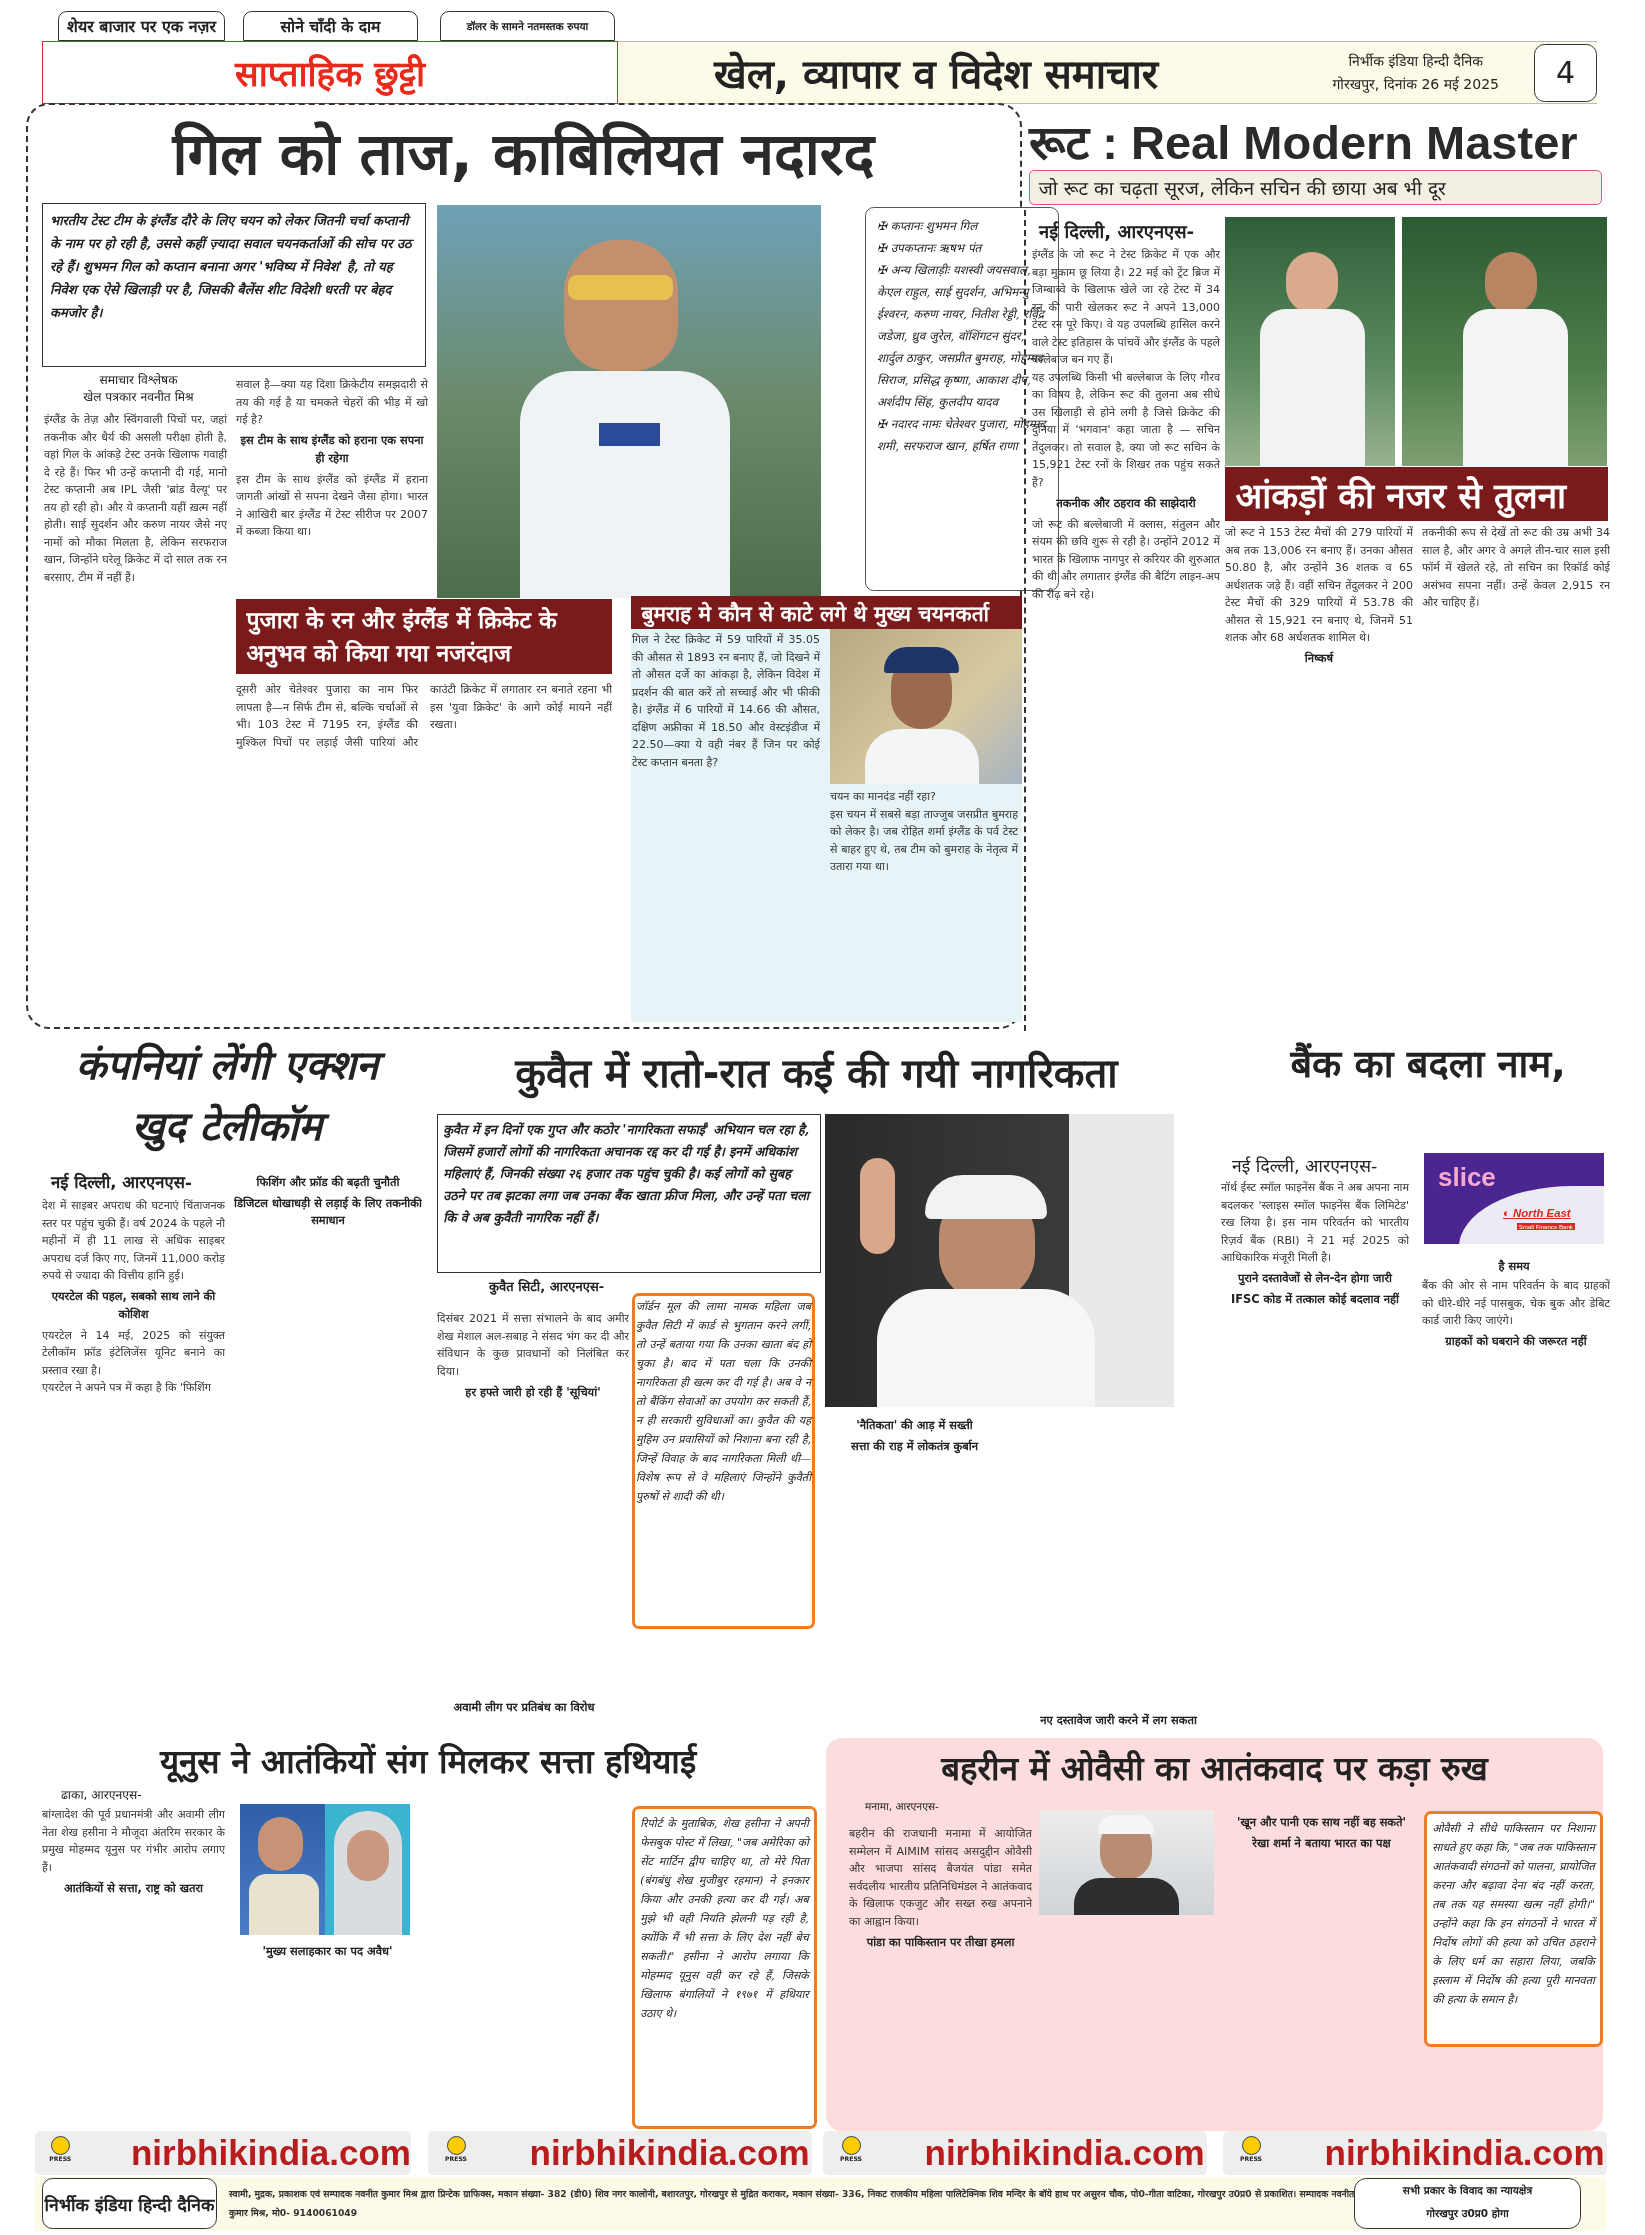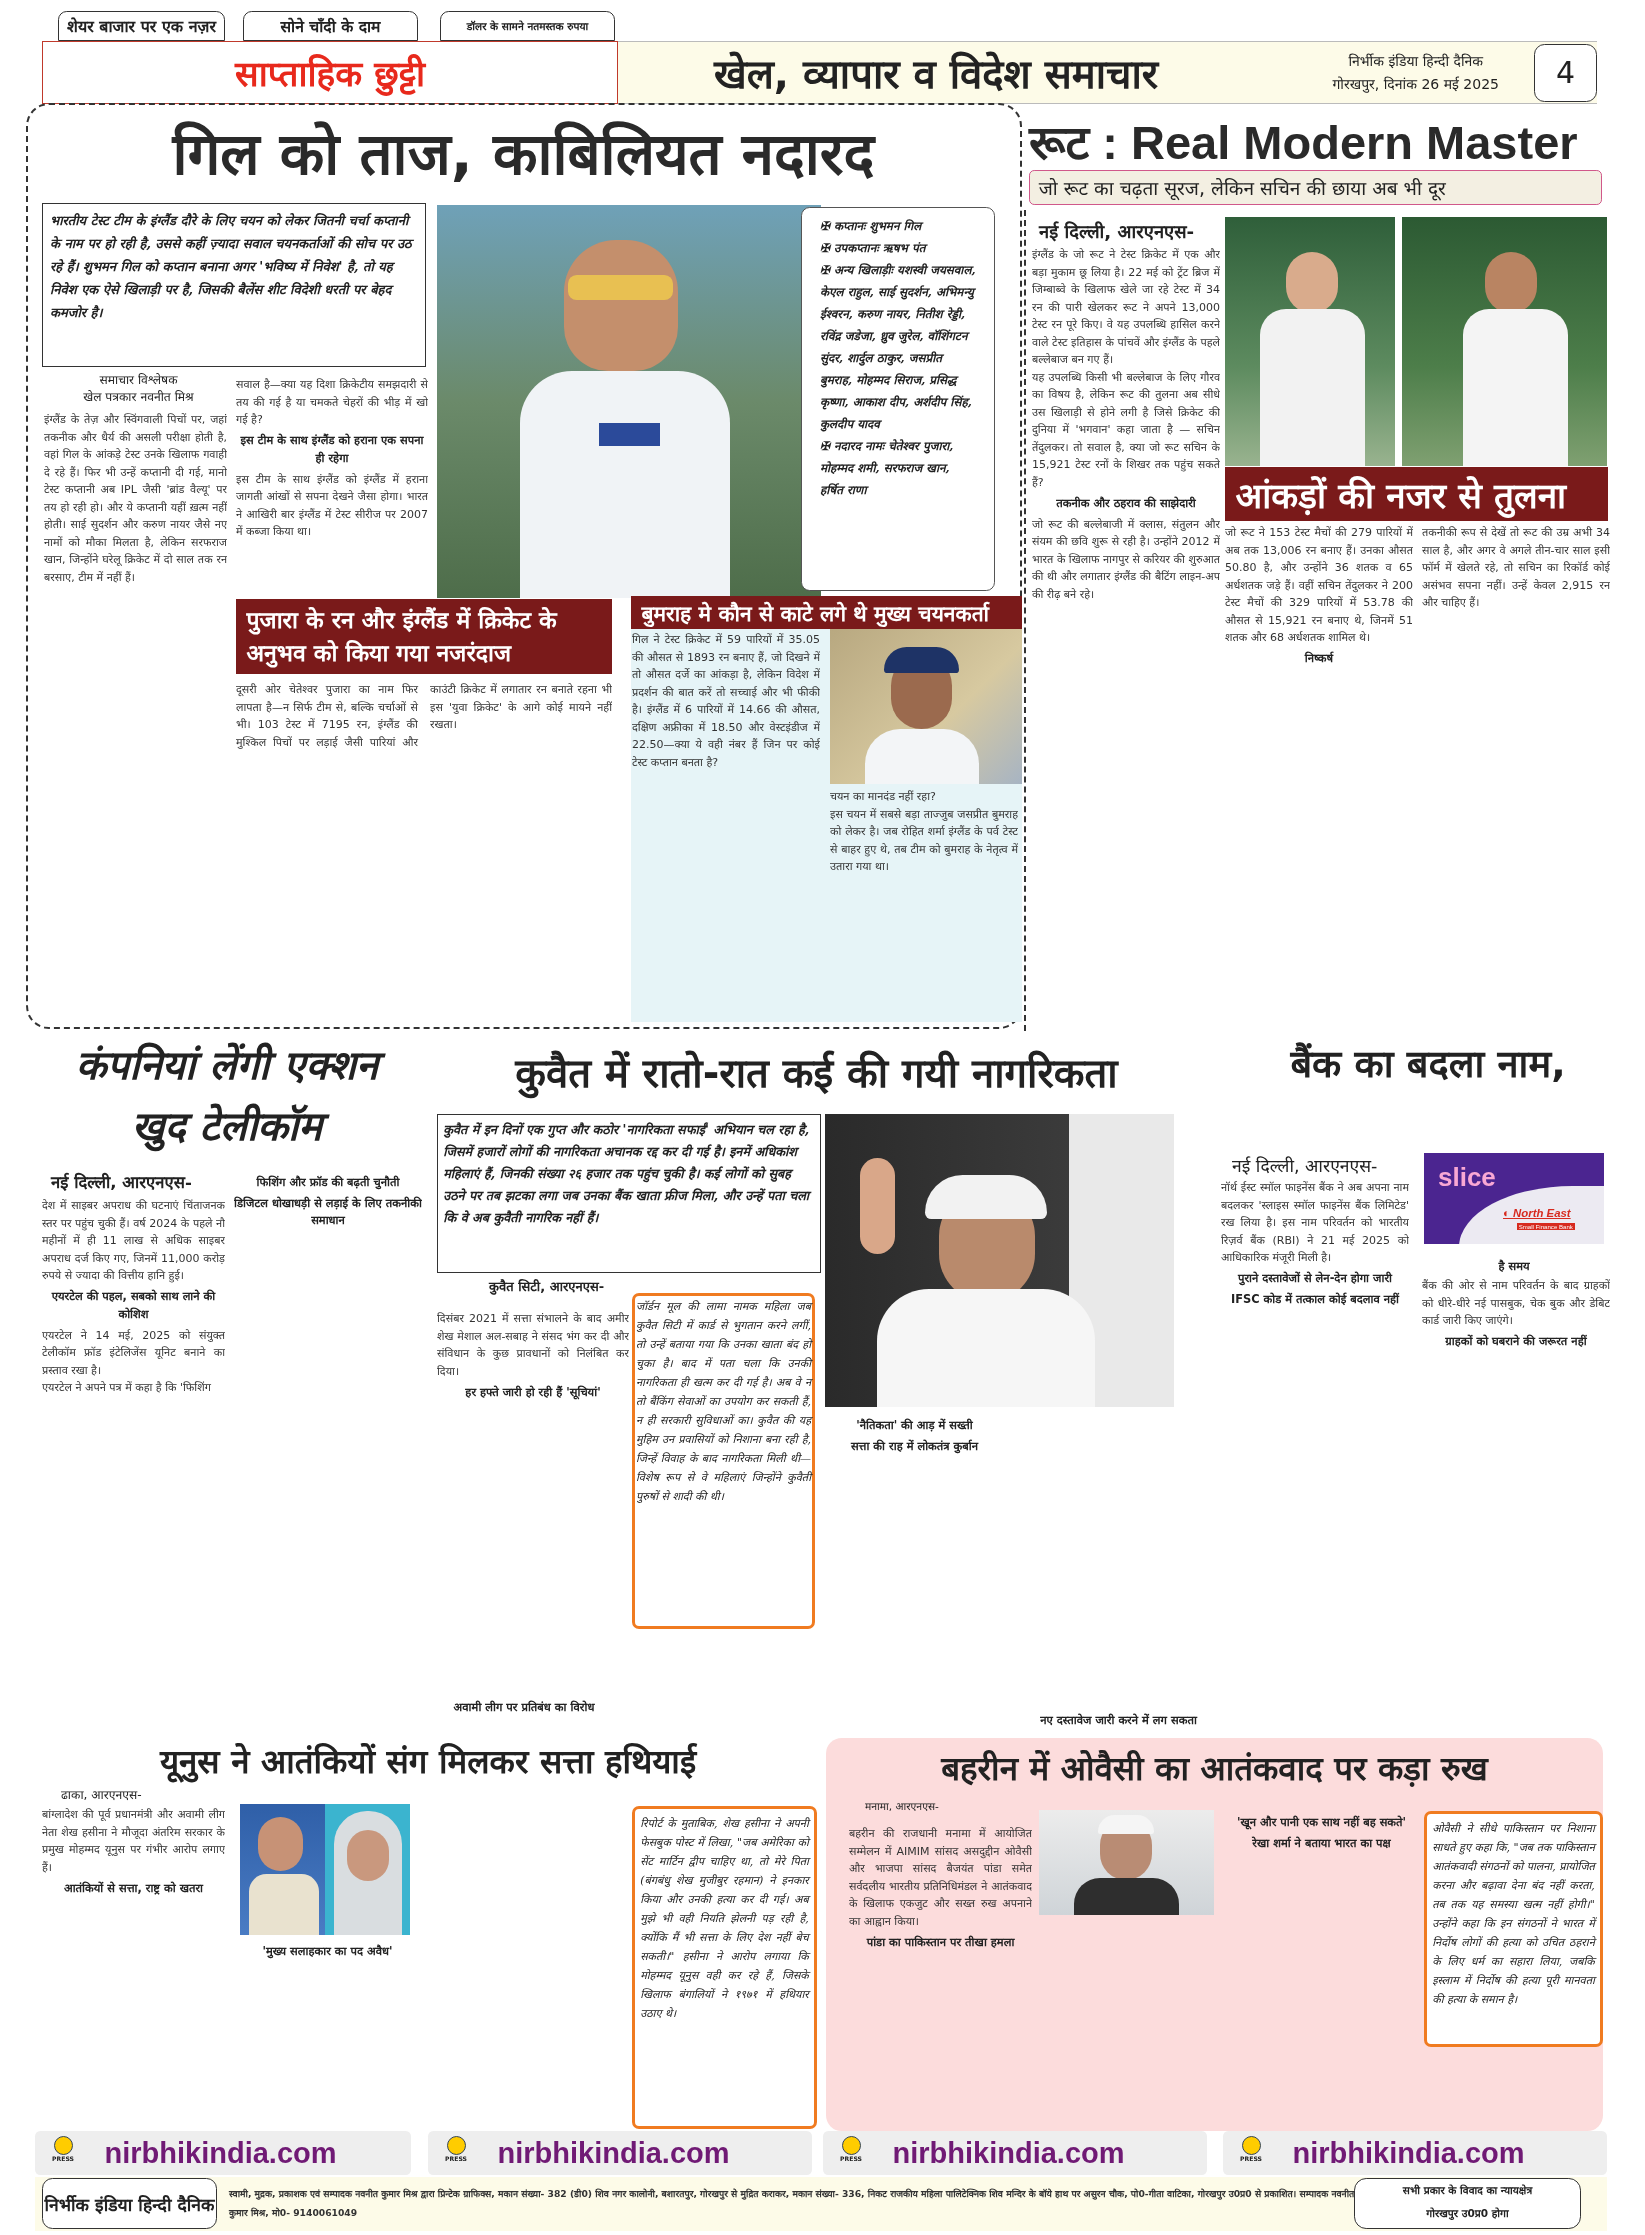--- a/index.html
+++ b/index.html
@@ -12,21 +12,21 @@
 .mh-title{font-size:40px;font-weight:bold;color:#222;flex:1}
 .mh-info{font-size:14px;text-align:center;line-height:23px;margin-right:35px}
 .mh-page{width:63px;height:58px;border:1.3px solid #333;border-radius:10.5px;display:flex;align-items:center;justify-content:center;font-size:30px;background:#fff}
 .body-text{font-size:11px;line-height:17.5px;text-align:justify;color:#333}
 .ital{font-style:italic;font-family:"DejaVu Serif",serif}
 .hbar{background:#7a1a1a;color:#fff;font-weight:bold;display:flex;align-items:center;padding-left:10.5px}
 .photo{position:absolute;overflow:hidden}
 .dashed-v{position:absolute;border-left:2.6px dashed #333}
 .orange-box{position:absolute;border:3.5px solid #f07b20;border-radius:7px;padding:8.7px;font-style:italic;font-family:"DejaVu Serif",serif;font-size:12.2px;line-height:22px;background:#fff;text-align:justify}
 .footer-strip{position:absolute;top:2131px;height:44px;background:#eee;display:flex;align-items:center;border-radius:5.2px}
-.footer-strip .url{font-size:29px;font-weight:bold;color:#701a75;margin-left:24px;font-family:"Liberation Sans",sans-serif}
+.footer-strip .url{font-size:35px;font-weight:bold;color:#b91c1c;margin-left:56px;font-family:"Liberation Sans",sans-serif}
 .press{width:35px;height:35px;margin-left:10.5px;display:flex;flex-direction:column;align-items:center;font-size:6.1px;font-weight:bold}
 .press .circ{width:19px;height:19px;border-radius:50%;border:1.7px solid #345;background:#fc0}
 .col-h{font-weight:bold;text-align:center;font-size:11.4px;color:#222;margin:3.5px 0}
 </style>
 </head>
 <body>
 
 <div class="tab" style="left:58px;width:167px;font-size:16px">शेयर बाजार पर एक नज़र</div>
 <div class="tab" style="left:243px;width:175px;font-size:15.7px">सोने चाँदी के दाम</div>
 <div class="tab" style="left:440px;width:175px;font-size:10.5px">डॉलर के सामने नतमस्तक रुपया</div>
@@ -47,21 +47,21 @@
 <div class="abs" style="left:39px;top:112px;width:969px;font-size:58px;font-weight:bold;text-align:center;color:#2a2a2a">गिल को ताज, काबिलियत नदारद</div>
 <div class="abs ital" style="left:42px;top:203px;width:384px;height:164px;border:1.7px solid #333;padding:5.2px 7px;font-size:13px;line-height:23px;font-weight:bold">
   <span>भारतीय टेस्ट टीम के इंग्लैंड दौरे के लिए चयन को लेकर जितनी चर्चा कप्तानी के नाम पर हो रही है, उससे कहीं ज़्यादा सवाल चयनकर्ताओं की सोच पर उठ रहे हैं। शुभमन गिल को कप्तान बनाना अगर 'भविष्य में निवेश' है, तो यह निवेश एक ऐसे खिलाड़ी पर है, जिसकी बैलेंस शीट विदेशी धरती पर बेहद कमजोर है।</span>
 </div>
 <div class="photo" style="left:437px;top:205px;width:384px;height:393px;background:linear-gradient(180deg,#6fa1b8 0%,#6b8a6a 50%,#4e6d4a 100%)">
   <div style="position:absolute;left:127px;top:35px;width:114px;height:131px;border-radius:52px 52px 44px 44px;background:#c48f6c"></div>
   <div style="position:absolute;left:131px;top:70px;width:105px;height:24.5px;border-radius:8.7px;background:#e8c052"></div>
   <div style="position:absolute;left:83px;top:166px;width:210px;height:227px;border-radius:52px 52px 0 0;background:#f0f3f6"></div>
   <div style="position:absolute;left:162px;top:218px;width:61px;height:23px;background:#2b4a9a"></div>
 </div>
-<div class="abs ital" style="left:801px;top:207px;width:194px;height:384px;border:1.7px solid #555;border-radius:8.7px;padding:7px 18px;font-size:11.8px;line-height:22px;font-weight:bold;background:#fff">
+<div class="abs ital" style="left:865px;top:207px;width:194px;height:384px;border:1.7px solid #555;border-radius:8.7px;padding:7px 11px;font-size:11.8px;line-height:22px;font-weight:normal;background:#fff">
   <div>✠ <span>कप्तानः</span> <span>शुभमन गिल</span></div>
   <div>✠ <span>उपकप्तानः</span> <span>ऋषभ पंत</span></div>
   <div>✠ <span>अन्य खिलाड़ीः</span> <span>यशस्वी जयसवाल, केएल राहुल, साई सुदर्शन, अभिमन्यु ईश्वरन, करुण नायर, नितीश रेड्डी, रविंद्र जडेजा, ध्रुव जुरेल, वॉशिंगटन सुंदर, शार्दुल ठाकुर, जसप्रीत बुमराह, मोहम्मद सिराज, प्रसिद्ध कृष्णा, आकाश दीप, अर्शदीप सिंह, कुलदीप यादव</span></div>
   <div>✠ <span>नदारद नामः</span> <span>चेतेश्वर पुजारा, मोहम्मद शमी, सरफराज खान, हर्षित राणा</span></div>
 </div>
 <div class="abs" style="left:51px;top:371px;width:175px;text-align:center;font-size:12.2px">
   <div>समाचार विश्लेषक</div>
   <div>खेल पत्रकार नवनीत मिश्र</div>
 </div>
 <div class="abs body-text" style="left:44px;top:411px;width:183px;height:603px;overflow:hidden">इंग्लैंड के तेज़ और स्विंगवाली पिचों पर, जहां तकनीक और धैर्य की असली परीक्षा होती है, वहां गिल के आंकड़े टेस्ट उनके खिलाफ गवाही दे रहे हैं। फिर भी उन्हें कप्तानी दी गई, मानो टेस्ट कप्तानी अब IPL जैसी 'ब्रांड वैल्यू' पर तय हो रही हो। और ये कप्तानी यहीं ख़त्म नहीं होती। साई सुदर्शन और करुण नायर जैसे नए नामों को मौका मिलता है, लेकिन सरफराज खान, जिन्होंने घरेलू क्रिकेट में दो साल तक रन बरसाए, टीम में नहीं हैं।</div>

